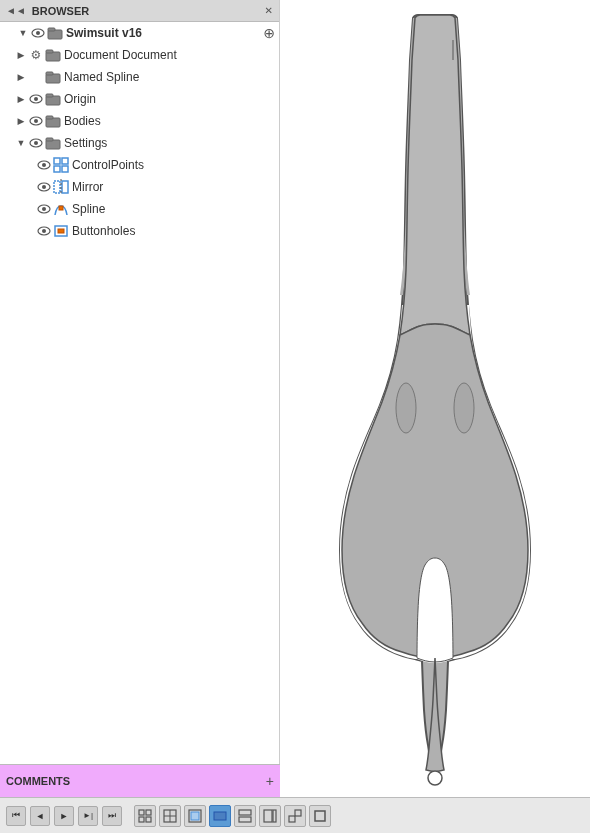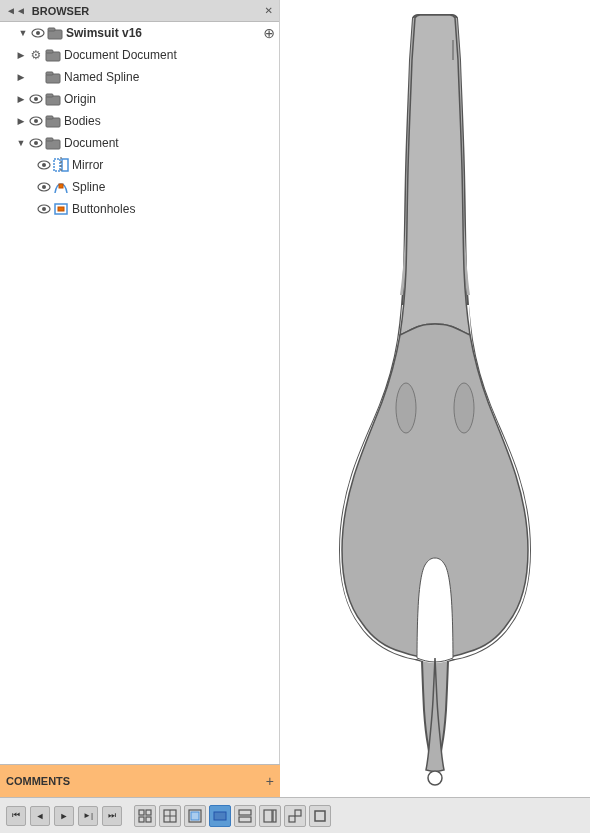--- a/index.html
+++ b/index.html
@@ -137,21 +137,21 @@
     
     .canvas-area {
       flex: 1;
       background: #ffffff;
       position: relative;
       overflow: hidden;
     }
 
     
     .comments-bar {
-      background: #fdba74;
+      background: #f0abfc;
       border-top: 1px solid #bbb;
       height: 22px;
       display: flex;
       align-items: center;
       padding: 16px 6px;
       width: 280px;
       flex-shrink: 0;
       margin-top: 44px;
     }
 
@@ -331,23 +331,40 @@
             <ellipse cx="7" cy="5" rx="6" ry="4"></ellipse>
             <circle cx="7" cy="5" r="2" fill="#555" stroke="none"></circle>
           </svg>
         </span>
         <span class="folder-icon">
           <svg width="16" height="14" viewBox="0 0 16 14" fill="none">
             <rect x="1" y="4" width="14" height="9" rx="1" fill="#888" stroke="#666" stroke-width="1"></rect>
             <rect x="1" y="2" width="7" height="3" rx="1" fill="#888" stroke="#666" stroke-width="1"></rect>
           </svg>
         </span>
-        <span class="item-label">Document</span>
-      </div>
-
+        <span class="item-label">Settings</span>
+      </div>
+
+      <div class="tree-item tree-indent-2">
+        <span class="eye-icon">
+          <svg viewBox="0 0 14 10" fill="none" stroke="#555" stroke-width="1.2">
+            <ellipse cx="7" cy="5" rx="6" ry="4"></ellipse>
+            <circle cx="7" cy="5" r="2" fill="#555" stroke="none"></circle>
+          </svg>
+        </span>
+        <span class="sketch-icon">
+          <svg width="16" height="16" viewBox="0 0 16 16">
+            <rect x="1" y="1" width="6" height="6" fill="none" stroke="#4a90d9" stroke-width="1.5"></rect>
+            <rect x="9" y="1" width="6" height="6" fill="none" stroke="#4a90d9" stroke-width="1.5"></rect>
+            <rect x="1" y="9" width="6" height="6" fill="none" stroke="#4a90d9" stroke-width="1.5"></rect>
+            <rect x="9" y="9" width="6" height="6" fill="none" stroke="#4a90d9" stroke-width="1.5"></rect>
+          </svg>
+        </span>
+        <span class="item-label">ControlPoints</span>
+      </div>
 
       <div class="tree-item tree-indent-2">
         <span class="eye-icon">
           <svg viewBox="0 0 14 10" fill="none" stroke="#555" stroke-width="1.2">
             <ellipse cx="7" cy="5" rx="6" ry="4"></ellipse>
             <circle cx="7" cy="5" r="2" fill="#555" stroke="none"></circle>
           </svg>
         </span>
         <span class="sketch-icon">
           <svg width="16" height="16" viewBox="0 0 16 16">

